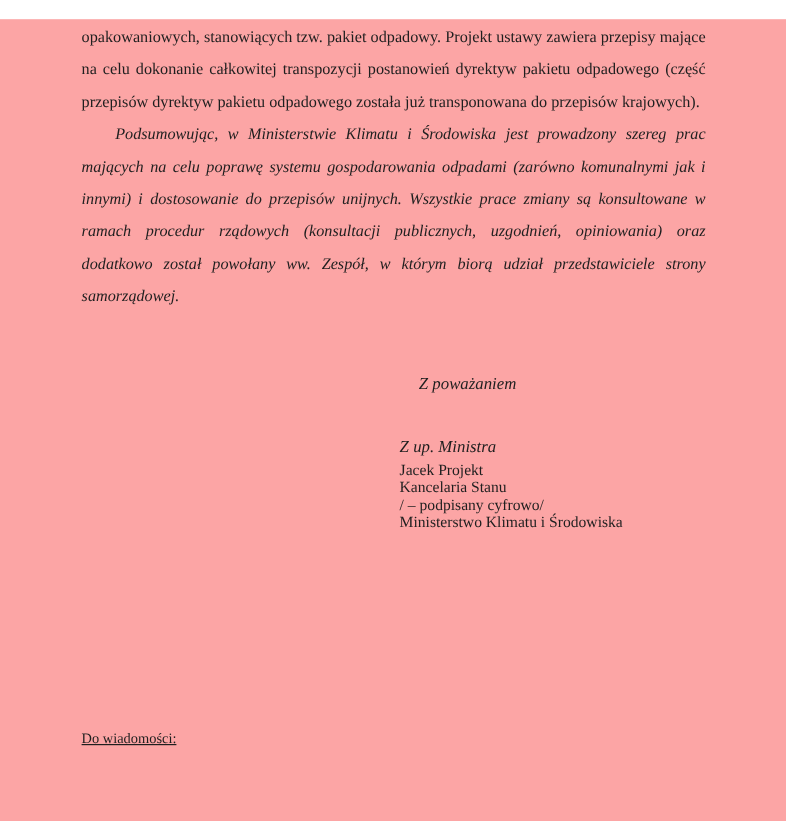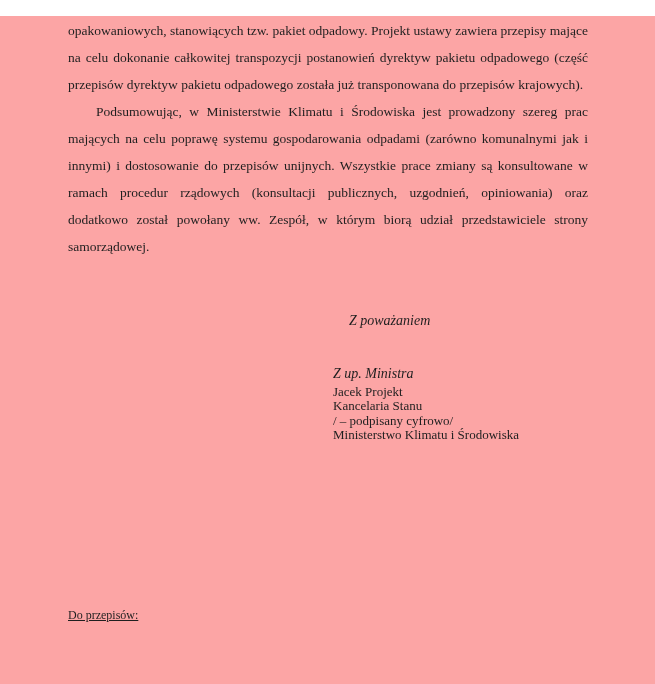--- a/index.html
+++ b/index.html
@@ -25,20 +25,21 @@
     font-size: 13.5px;
     line-height: 27px;
     text-align: justify;
   }
   .body-text p {
     margin: 0;
     padding: 0;
   }
   .body-text p.indent {
     text-indent: 28px;
+    font-style: italic;
   }
   .closing {
     position: absolute;
     left: 349px;
     top: 297px;
     font-size: 14px;
     font-style: italic;
   }
   .signature {
     position: absolute;
@@ -77,16 +78,16 @@
 
   <div class="signature">
     <div class="sig-behalf">Z up. Ministra</div>
     <div>Jacek Projekt</div>
     <div>Kancelaria Stanu</div>
     <div>/ – podpisany cyfrowo/</div>
     <div>Ministerstwo Klimatu i Środowiska</div>
   </div>
 
   <div class="cc">
-    <div class="cc-label">Do przepisów:</div>
+    <div class="cc-label">Do wiadomości:</div>
   </div>
 
 </div>
 
 </body></html>

